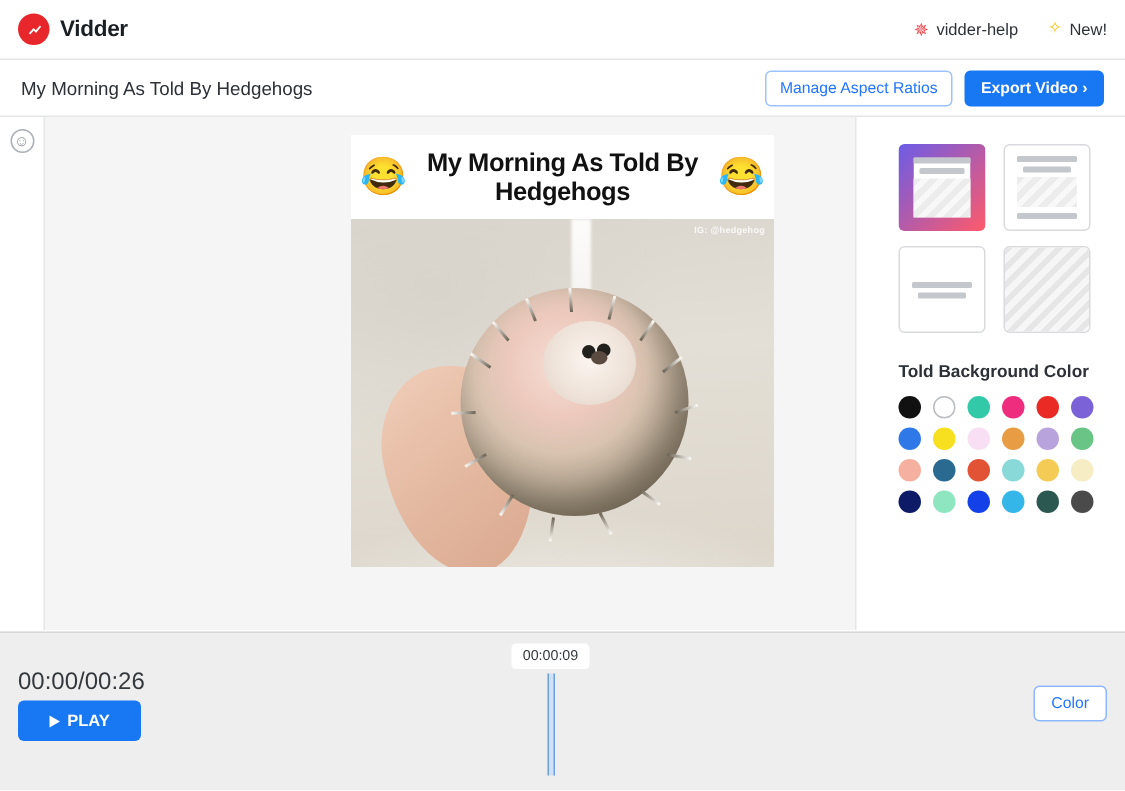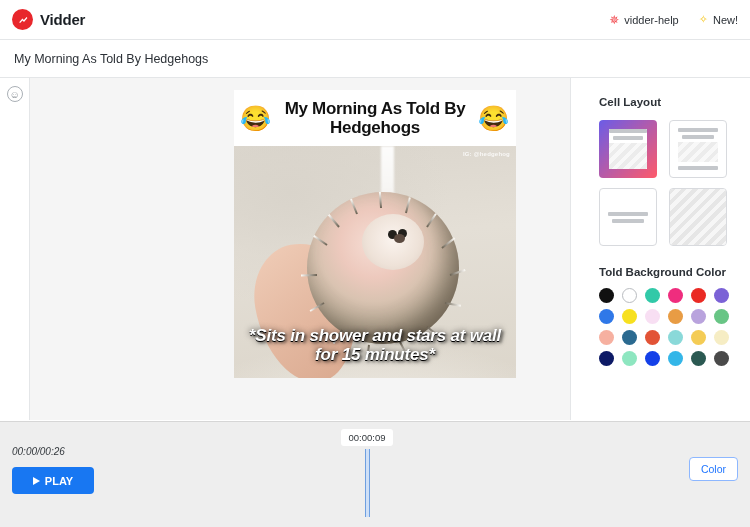--- a/index.html
+++ b/index.html
@@ -160,21 +160,21 @@
   .panel-h2 { font-size:11.5px; font-weight:bold; color:#2c3137; margin:20px 0 10px; }
   .swatches { display:grid; grid-template-columns:repeat(6,16px); gap:6px 7px; }
   .sw { width:15px; height:15px; border-radius:50%; cursor:pointer; }
   .sw.ring { border:1px solid #b9bcc0; }
 
   
   .bottombar {
     position:absolute; left:0; top:421px; width:750px; height:106px;
     background:#eeeeee; border-top:1px solid #d6d6d6;
   }
-  .time-label { position:absolute; left:12px; top:24px; font-size:10px; color:#33383d;font-style:italic; }
+  .time-label { position:absolute; left:12px; top:24px; font-size:16px; color:#33383d; }
   .play-btn {
     position:absolute; left:12px; top:45px; width:82px; height:27px;
     background:#1877f2; border:none; border-radius:4px; color:#fff;
     font-size:11px; font-weight:bold; font-family:inherit;
     display:flex; align-items:center; justify-content:center; gap:5px; cursor:pointer;
   }
   .play-tri {
     width:0; height:0; border-left:7px solid #fff;
     border-top:4.5px solid transparent; border-bottom:4.5px solid transparent;
   }
@@ -216,20 +216,24 @@
       </div>
       <div class="top-link">
         <span class="glyph-spark">✧</span>
         <span>New!</span>
       </div>
     </div>
   </div>
 
   <div class="subheader">
     <span class="proj-title">My Morning As Told By Hedgehogs</span>
+    <div class="subheader-actions">
+      <button class="btn-outline">Manage Aspect Ratios</button>
+      <button class="btn-primary">Export Video ›</button>
+    </div>
   </div>
 
   <div class="leftrail">
     <div class="rail-icon">☺</div>
   </div>
 
   <div class="stage">
     <div class="canvas">
 
       <div class="cell-title">
@@ -258,28 +262,26 @@
           <span class="quill" style="left:93%;top:44%;transform:rotate(72deg)"></span>
           <span class="quill" style="left:90%;top:62%;transform:rotate(100deg)"></span>
           <span class="quill" style="left:78%;top:78%;transform:rotate(126deg)"></span>
           <span class="quill" style="left:60%;top:88%;transform:rotate(152deg)"></span>
           <span class="quill" style="left:40%;top:90%;transform:rotate(188deg)"></span>
           <span class="quill" style="left:22%;top:80%;transform:rotate(212deg)"></span>
           <span class="quill" style="left:10%;top:62%;transform:rotate(240deg)"></span>
           <span class="quill" style="left:6%;top:44%;transform:rotate(268deg)"></span>
         </div>
         <span class="watermark">IG: @hedgehog</span>
-        <div class="overlay-caption">*Sits in shower and stars at wall for 15 minutes*</div>
       </div>
 
     </div>
   </div>
 
   <div class="rightpanel">
-    <div class="panel-h">Cell Layout</div>
 
     <div class="layout-grid">
       <div class="layout-cell selected">
         <div class="lc-line w1"></div>
           <div class="lc-line w2"></div>
         <div class="hatch"></div>
       </div>
       <div class="layout-cell">
         <div class="lc-line w1"></div>
           <div class="lc-line w2"></div>

